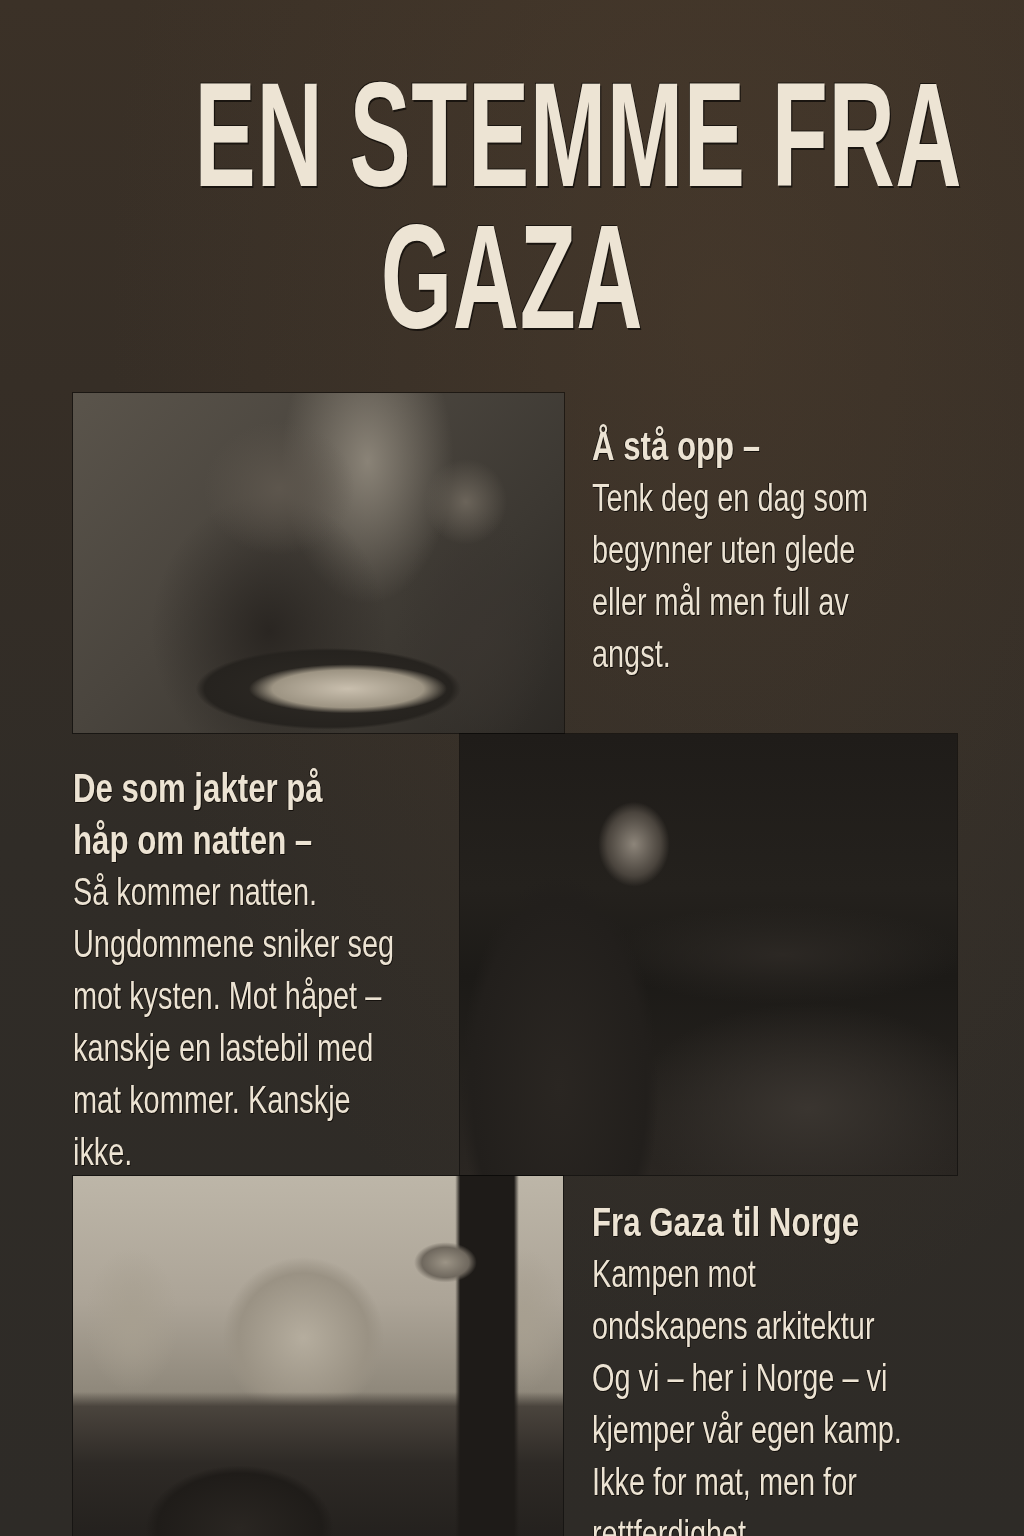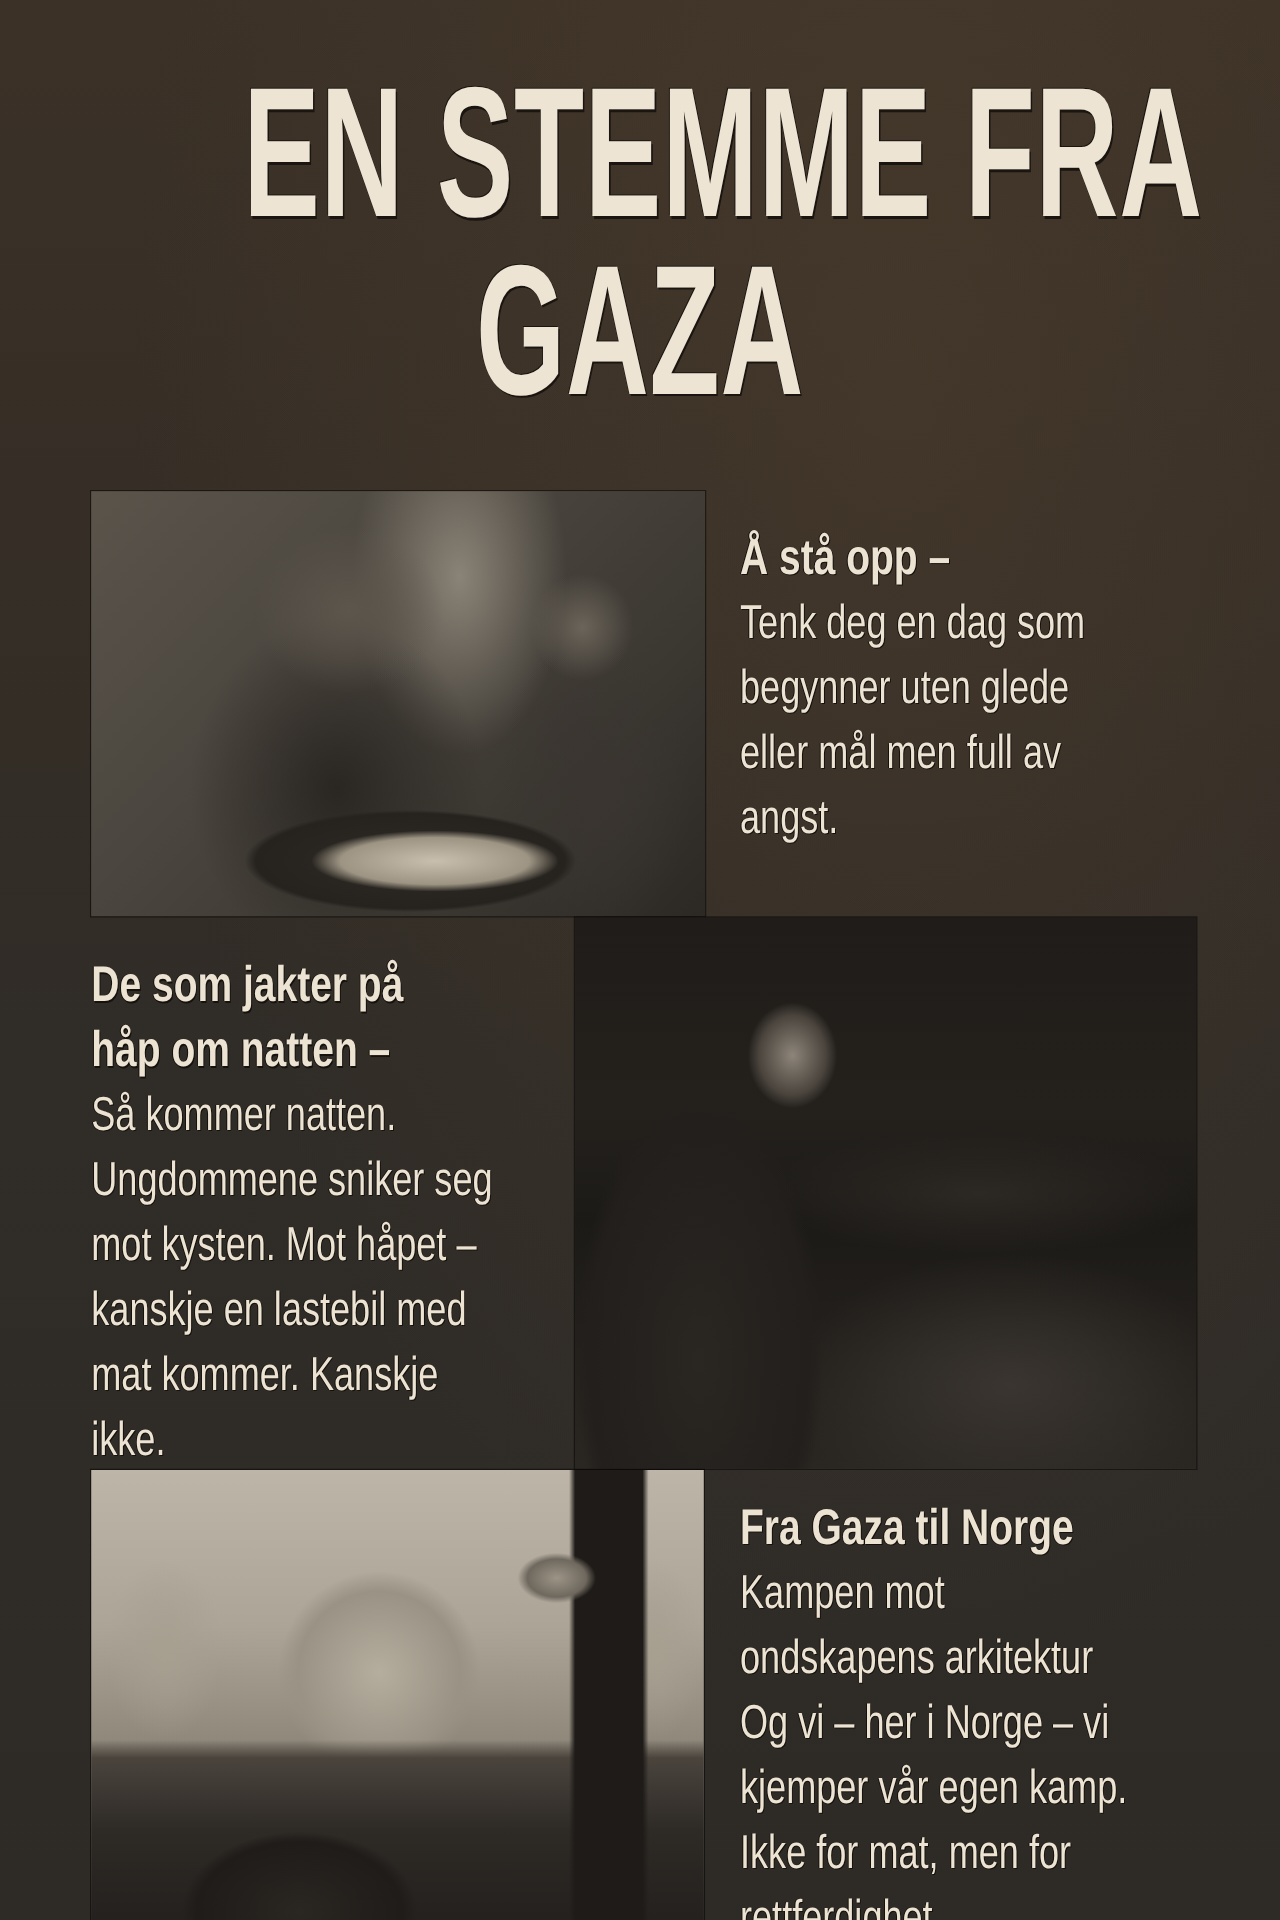--- a/index.html
+++ b/index.html
@@ -17,21 +17,21 @@
     font-family: "Liberation Sans", "DejaVu Sans", sans-serif;
     color: #ece3d3;
   }
   .poster {
     position: absolute;
     inset: 0;
   }
   .title {
     position: absolute;
     left: 0;
-    top: 52px;
+    top: 64px;
     width: 1024px;
     text-align: center;
     font-family: "Liberation Sans", sans-serif;
     font-weight: 700;
     color: #ede4d4;
     text-shadow: 2px 2px 0 #1a1510, -1px -1px 0 #1a1510;
   }
   .title-line {
     display: block;
     font-size: 148px;

